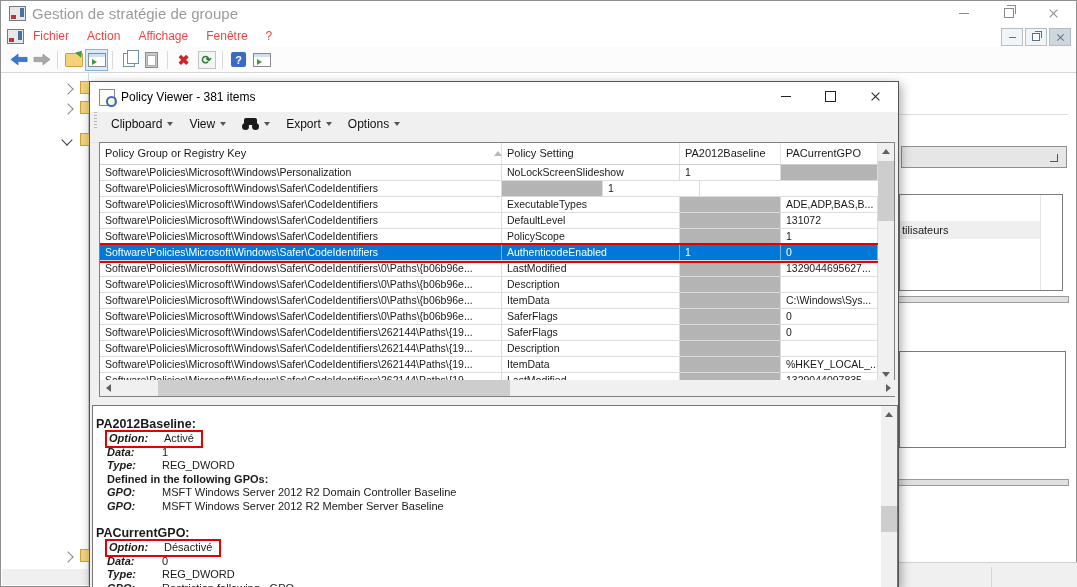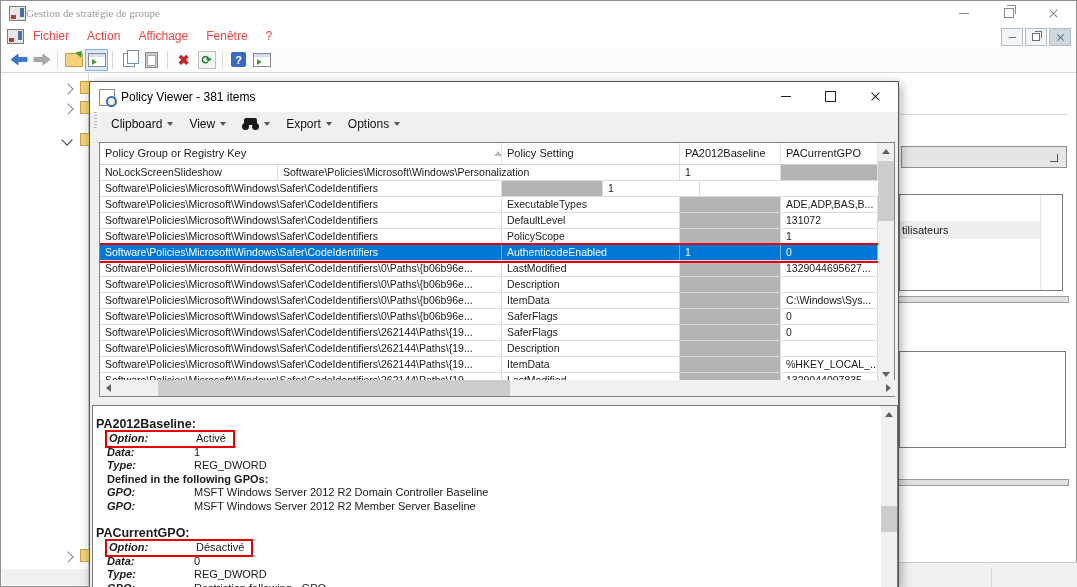--- a/index.html
+++ b/index.html
@@ -3,21 +3,21 @@
 <meta charset="utf-8">
 <style>
   html,body{margin:0;padding:0;}
   body{width:1077px;height:587px;position:relative;overflow:hidden;
        font-family:"Liberation Sans",sans-serif;background:#fff;color:#1a1a1a;
        -webkit-font-smoothing:antialiased;}
 
   
   #main-window{position:absolute;inset:0;border:1px solid #8f8f8f;box-sizing:border-box;background:#fff;}
   #main-titlebar{position:absolute;left:0;top:0;right:0;height:24px;background:#fff;display:flex;align-items:center;}
-  #main-title{color:#9b9b9b;font-size:11px;font-family:Liberation Serif, serif;}
+  #main-title{color:#9b9b9b;font-size:15px;margin-left:6px;}
   .appicon{width:15px;height:13px;margin-left:8px;position:relative;background:#e8e8e8;border:1px solid #7a7a7a;flex:none;}
   .appicon::before{content:"";position:absolute;left:1px;bottom:1px;width:5px;height:4px;background:#b33a3a;}
   .appicon::after{content:"";position:absolute;right:1px;top:1px;width:4px;height:9px;background:#4a6fa5;}
   .caption-btns{position:absolute;right:0;top:0;height:24px;display:flex;}
   .cap-btn{width:45px;height:24px;display:flex;align-items:center;justify-content:center;}
   .glyph-min{width:10px;height:1px;background:#8a8a8a;}
   .glyph-restore{width:8px;height:8px;border:1px solid #8a8a8a;background:#fff;position:relative;}
   .glyph-restore::before{content:"";position:absolute;left:2px;top:-4px;width:8px;height:8px;border:1px solid #8a8a8a;border-left:none;border-bottom:none;}
   .glyph-max{width:9px;height:9px;border:1px solid #8a8a8a;}
   .glyph-x{width:11px;height:11px;position:relative;}
@@ -118,21 +118,21 @@
   .sb-thumb{position:absolute;background:#cdcdcd;}
   #tbl-vscroll{top:0;height:239px;}
   #tbl-hscroll{width:796px;}
 
   
   #details{position:absolute;left:2px;top:323px;width:806px;height:184px;background:#fff;border:1px solid #767676;box-sizing:border-box;overflow:hidden;}
   #details-content{position:absolute;left:3px;top:10px;right:18px;}
   .dsection{font-weight:bold;font-size:12.5px;line-height:16px;white-space:nowrap;}
   .dsub{font-weight:bold;font-size:11px;line-height:13.5px;margin-left:11px;white-space:nowrap;}
   .drow{display:flex;font-size:11px;line-height:13.5px;margin-left:9px;white-space:nowrap;}
-  .pair{display:flex;padding-left:2px;gap:32px;}
+  .pair{display:flex;padding-left:2px;}
   .dlabel{font-weight:bold;font-style:italic;width:55px;flex:none;}
   .drow.boxed .pair{border:2px solid #e60000;padding:0 7px 0 2px;margin:-2px 0;}
   .dspacer{height:12px;}
   #det-vscroll{top:0;height:182px;}
 </style>
 </head>
 <body>
 
 <div id="main-window">
 
@@ -289,22 +289,22 @@
         <div class="th c1">Policy Group or Registry Key</div>
         <span class="sort-asc" style="left:394px;"></span>
         <div class="th c2">Policy Setting</div>
         <div class="th c3">PA2012Baseline</div>
         <div class="th c4">PACurrentGPO</div>
       </div>
 
       <div id="rows">
 
           <div class="tr">
+            <div class="td c1">Software\Policies\Microsoft\Windows\Personalization</div>
             <div class="td c2">NoLockScreenSlideshow</div>
-            <div class="td c1">Software\Policies\Microsoft\Windows\Personalization</div>
             <div class="td c3">1</div>
             <div class="td c4 gray"></div>
           </div>
 
           <div class="tr">
             <div class="td c1">Software\Policies\Microsoft\Windows\Safer\CodeIdentifiers</div>
             <div class="td c3 gray"></div>
             <div class="td c4">1</div>
           </div>
 

